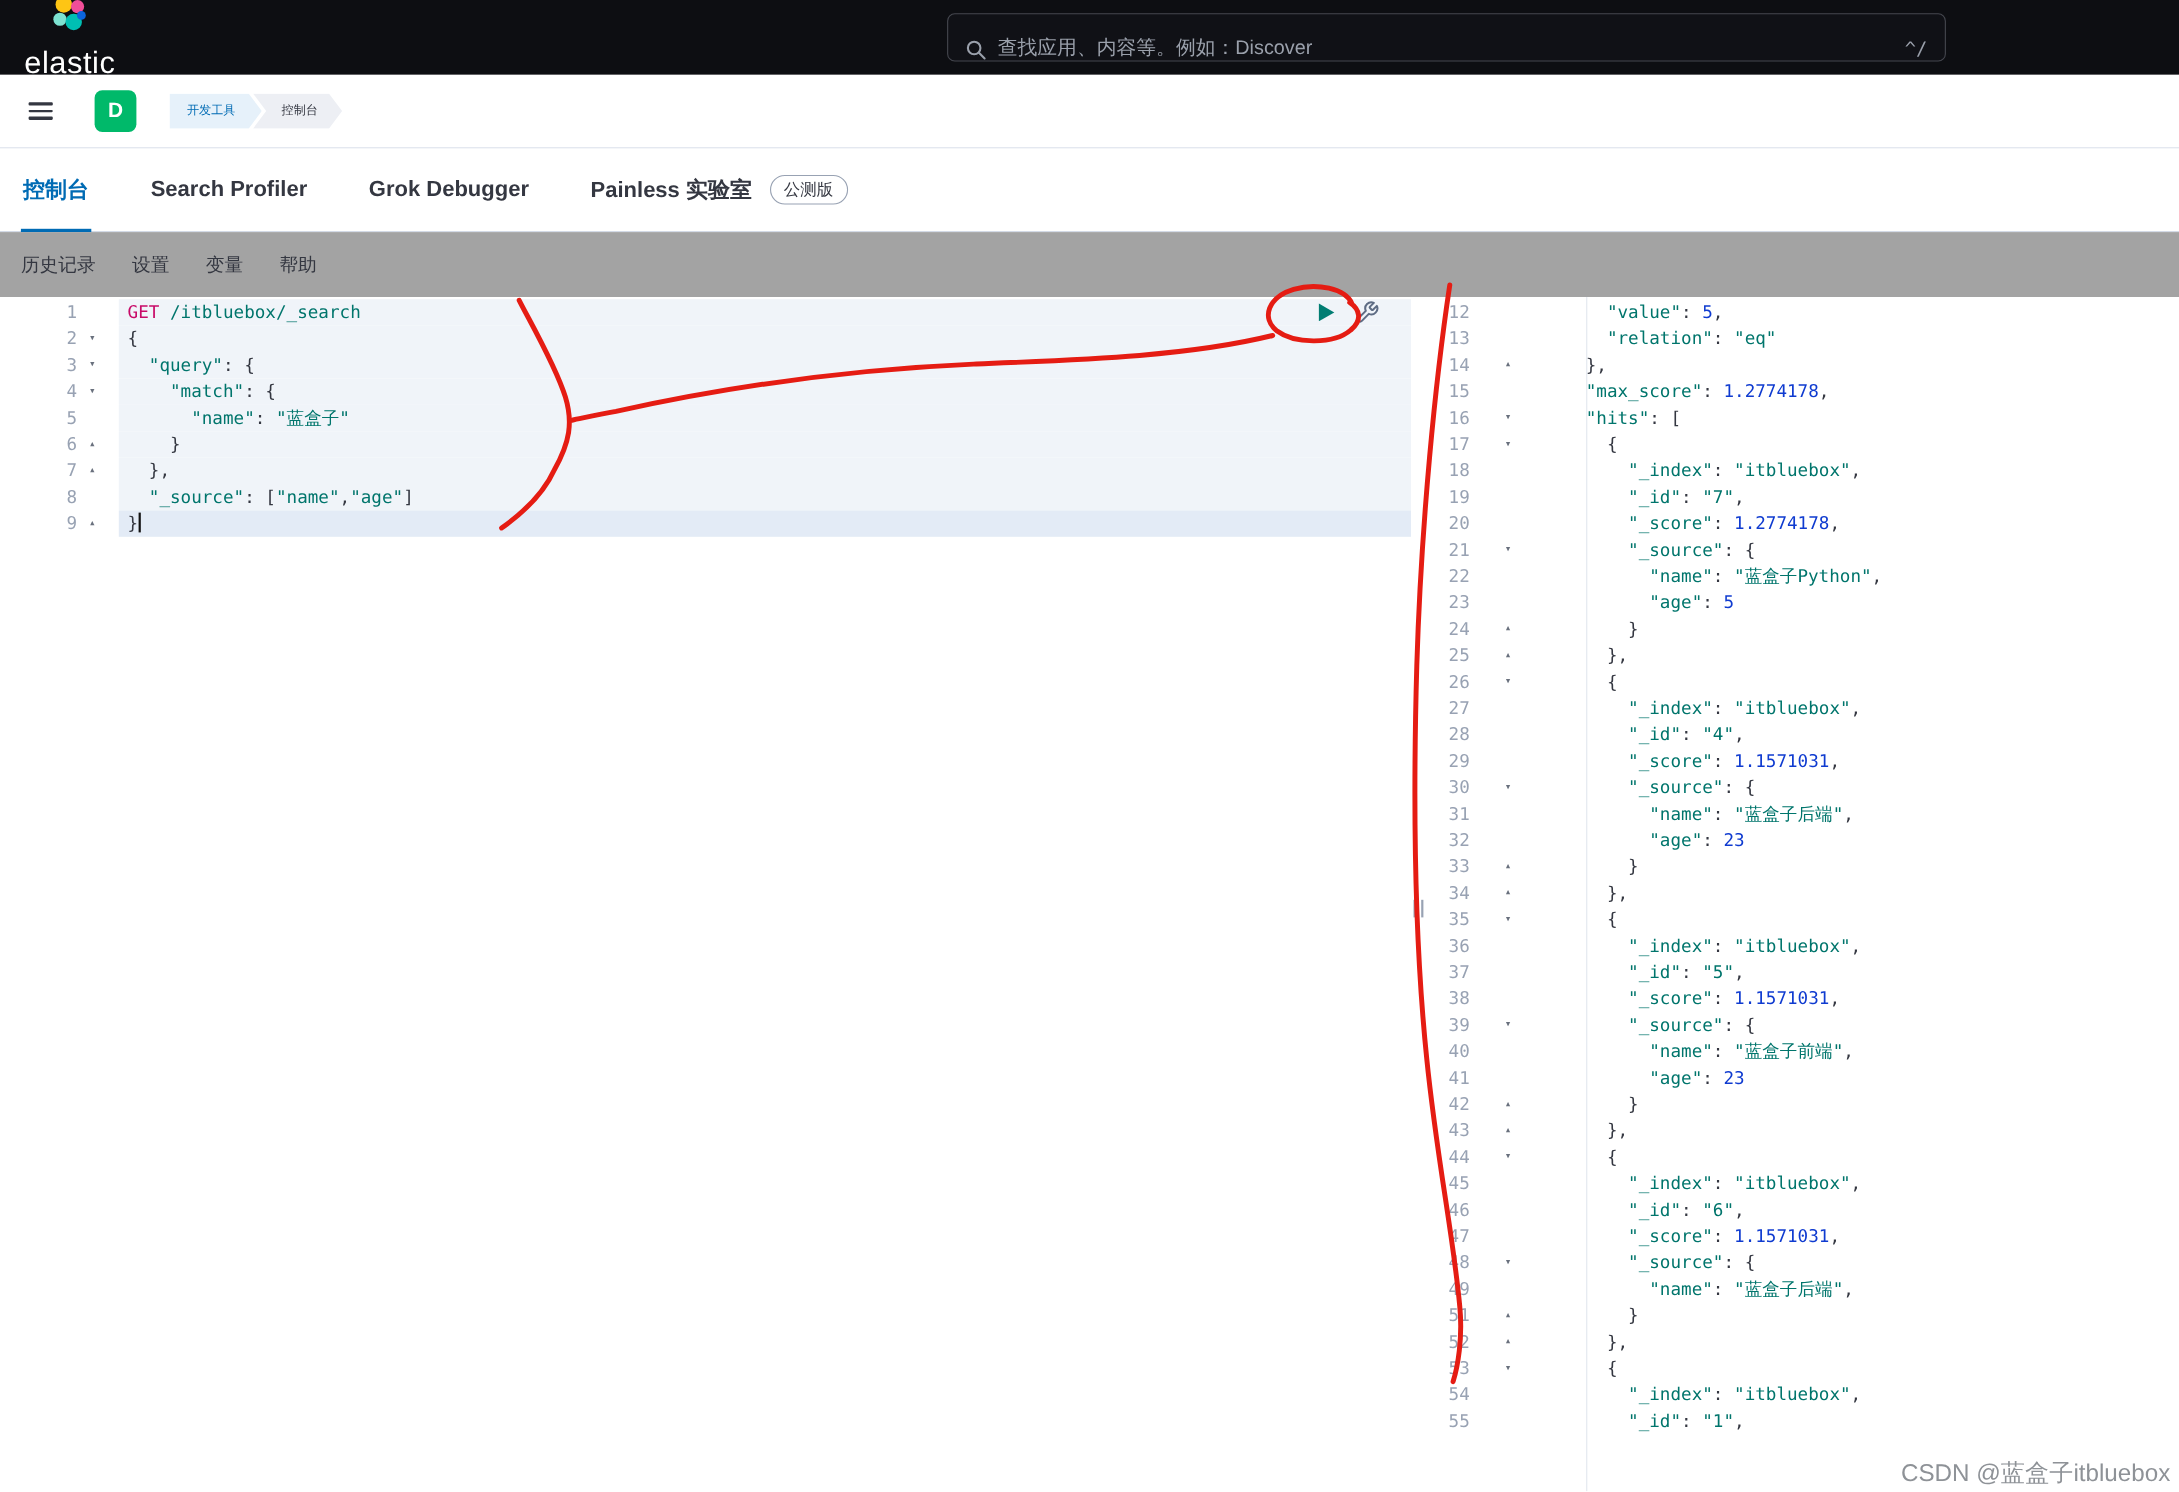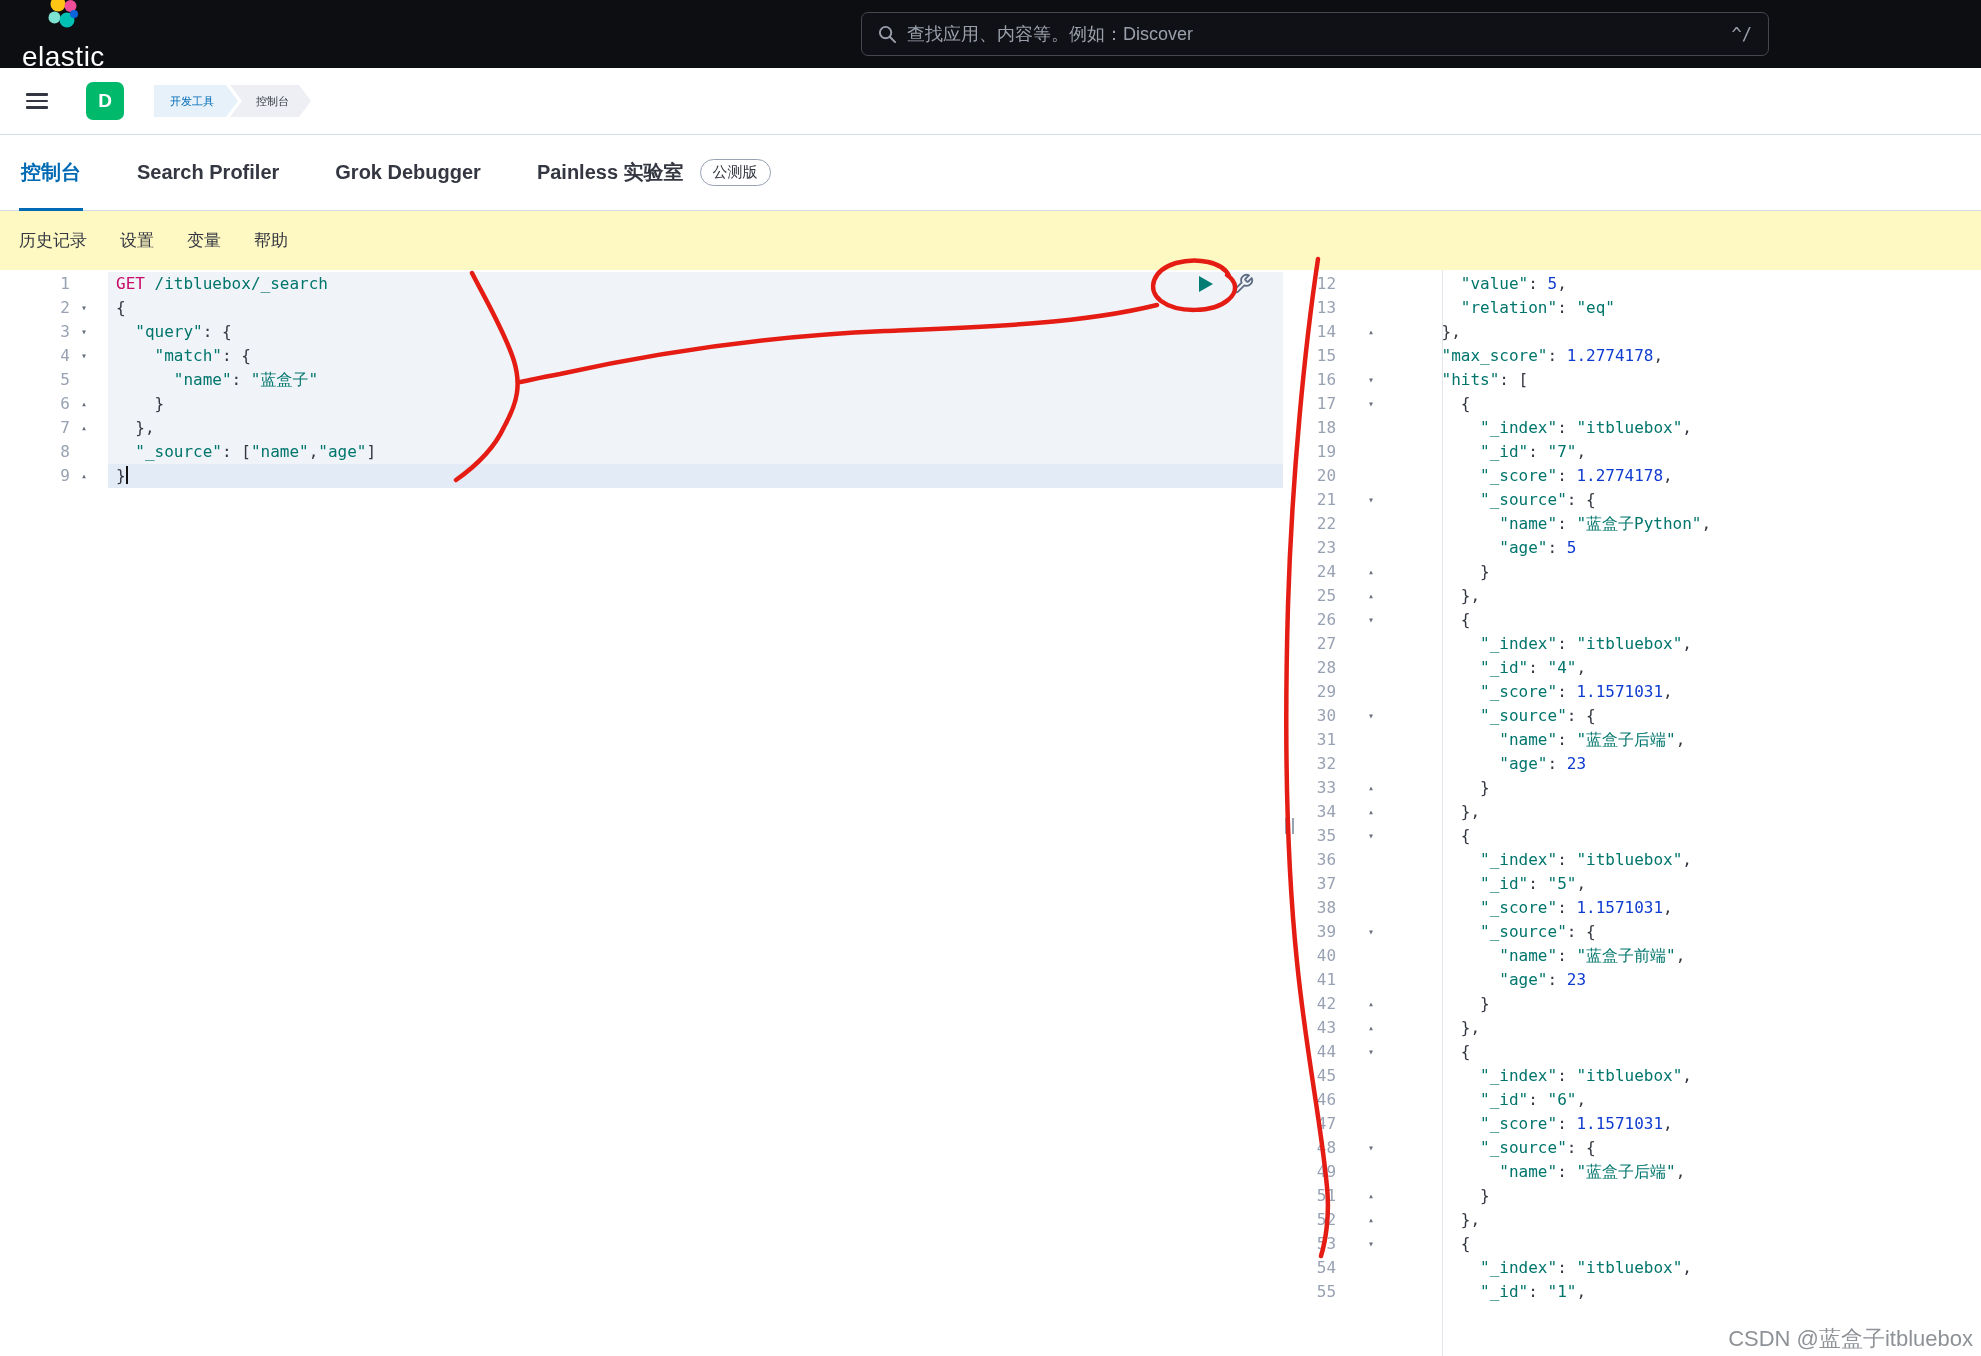--- a/index.html
+++ b/index.html
@@ -5,21 +5,21 @@
   html,body{margin:0;padding:0;}
   body{
     width:1981px;height:1356px;position:relative;overflow:hidden;background:#fff;
     font-family:"Liberation Sans",sans-serif;color:#343741;
   }
   
   .topbar{position:absolute;top:0;left:0;right:0;height:68px;background:#0d0e12;display:flex;align-items:center;z-index:5;}
   .logo-wrap{display:flex;align-items:center;gap:10px;margin-left:22px;cursor:pointer;flex-direction:column;}
   .logo-text{color:#fff;font-size:28px;letter-spacing:.5px;}
   .searchbar{position:absolute;left:861px;top:12px;width:908px;height:44px;box-sizing:border-box;
-    border:1px solid #45474f;border-radius:7px;background:#101116;display:flex;align-items:center;padding:0 16px;gap:10px;}
+    border:1px solid #45474f;border-radius:7px;background:#101116;display:flex;align-items:flex-end;padding:0 16px;gap:10px;}
   .search-ph{font-size:18px;color:#9aa0ab;}
   .shortcut{margin-left:auto;color:#9aa0ab;font-size:17px;font-family:"DejaVu Sans Mono",monospace;}
   
   .navbar{position:absolute;top:68px;left:0;right:0;height:67px;box-sizing:border-box;background:#fff;
     border-bottom:1px solid #d3dae6;display:flex;align-items:center;z-index:5;}
   .burger{margin-left:26px;width:22px;display:flex;flex-direction:column;gap:4px;cursor:pointer;background:none;border:none;padding:0;}
   .burger span{display:block;height:2.5px;background:#343741;border-radius:1px;}
   .space-badge{margin-left:38px;width:38px;height:38px;border-radius:7px;background:#00b96a;color:#fff;
     font-size:19px;font-weight:bold;display:flex;align-items:center;justify-content:center;cursor:pointer;}
   .crumbs{display:flex;align-items:center;margin-left:30px;}
@@ -30,21 +30,21 @@
     clip-path:polygon(0 0,calc(100% - 12px) 0,100% 50%,calc(100% - 12px) 100%,0 100%,12px 50%);}
   
   .tabsbar{position:absolute;top:135px;left:0;right:0;height:76px;box-sizing:border-box;background:#fff;
     border-bottom:1px solid #d3dae6;display:flex;align-items:center;padding-left:19px;gap:52px;z-index:5;}
   .tab{font-size:20px;font-weight:700;color:#343741;height:100%;display:flex;align-items:center;position:relative;padding:0 2px;cursor:pointer;}
   .tab.active{color:#006bb4;}
   .tab.active::after{content:"";position:absolute;left:0;right:0;bottom:-1px;height:3px;background:#006bb4;}
   .tab-group{display:flex;align-items:center;gap:14px;height:100%;}
   .beta-badge{border:1px solid #98a2b3;border-radius:15px;padding:3px 12px;font-size:15px;color:#343741;background:#fff;}
   
-  .console-toolbar{position:absolute;top:211px;left:0;right:0;height:59px;display:flex;align-items:center;gap:33px;padding-left:19px;background:#fef9c3;z-index:5;}
+  .console-toolbar{position:absolute;top:211px;left:0;right:0;height:59px;display:flex;align-items:center;gap:33px;padding-left:19px;background:#a3a3a3;z-index:5;}
   .console-toolbar button{background:none;border:none;font-size:17px;color:#343741;font-family:inherit;cursor:pointer;padding:0;}
   
   .pane{position:absolute;top:270px;bottom:0;background:#fff;font-family:"DejaVu Sans Mono",monospace;font-size:16px;padding-top:2px;overflow:hidden;z-index:1;}
   .editor-pane{left:0;width:1283px;}
   .output-pane{left:1296px;right:0;}
   .row{display:flex;height:24px;line-height:24px;white-space:pre;}
   .gut{flex:none;display:flex;color:#98a2b3;}
   .editor-pane .gut{width:108px;}
   .editor-pane .num{width:70px;text-align:right;flex:none;}
   .output-pane .gut{width:90px;}

